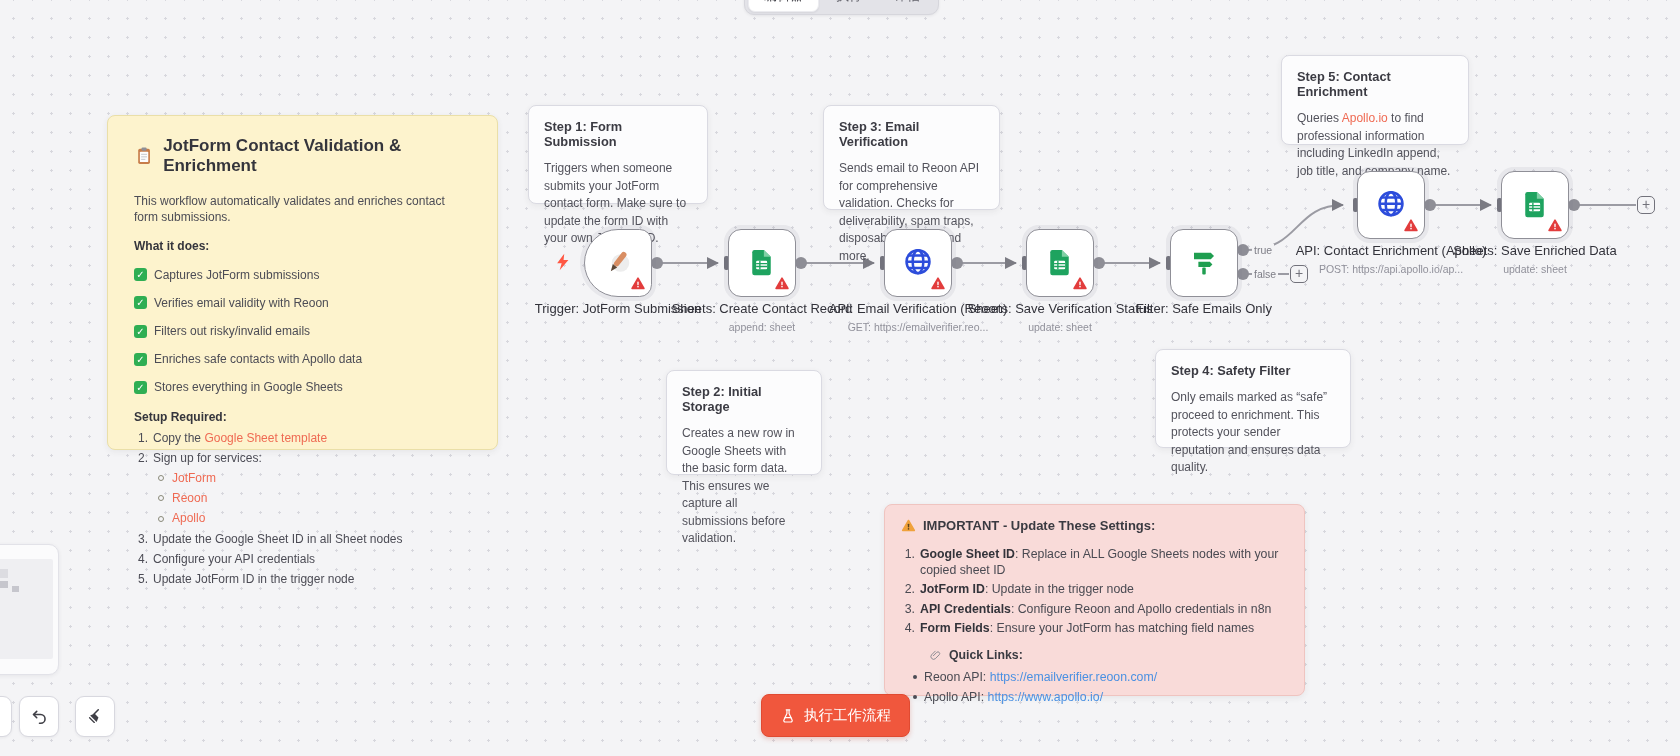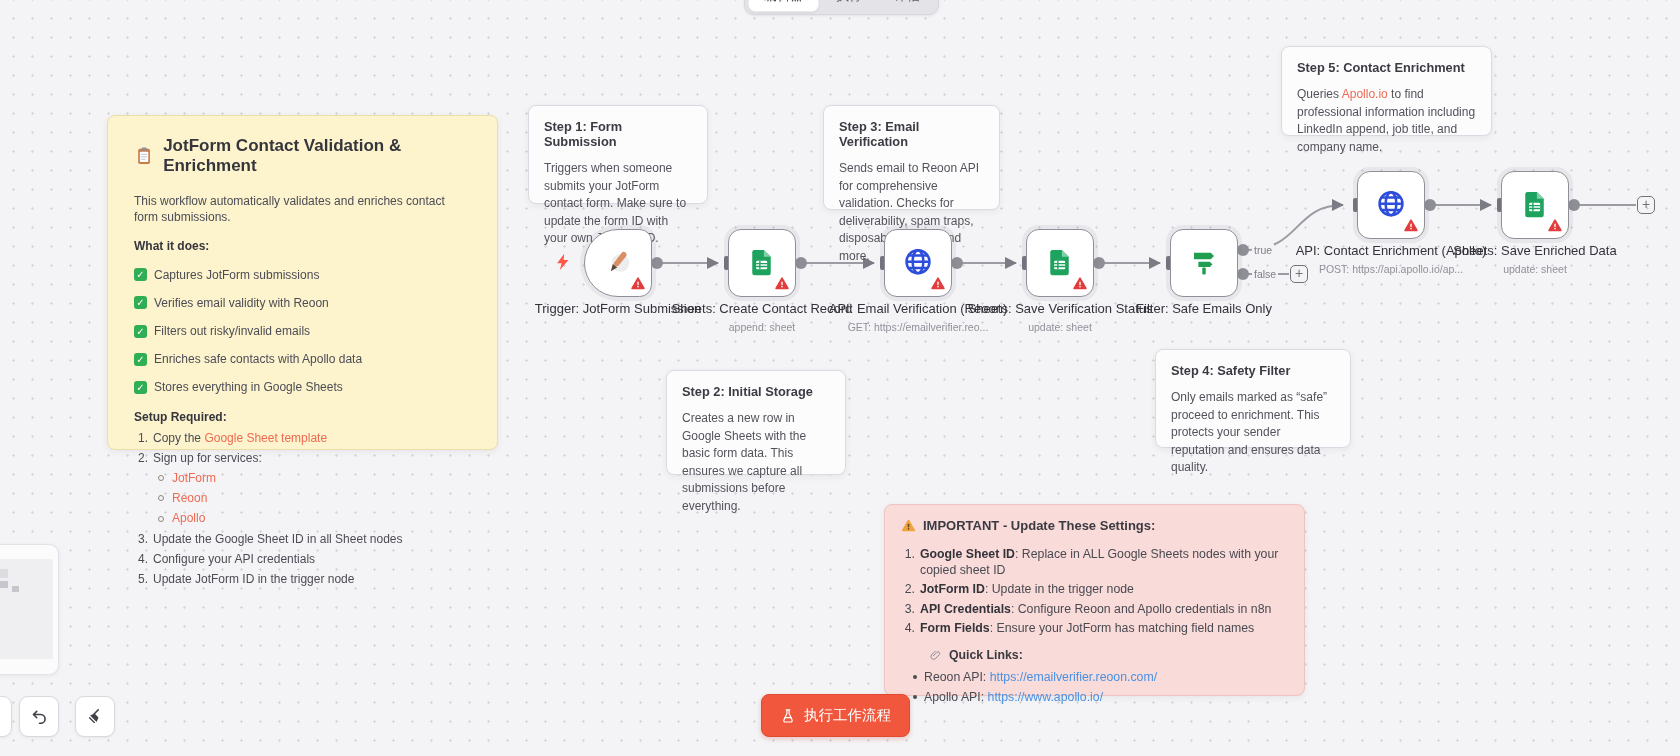--- a/index.html
+++ b/index.html
@@ -209,27 +209,27 @@
   </div>
 
   <div class="note note-white" style="left:528px; top:105px; width:180px; height:99px;">
     <div class="note-title">Step 1: Form Submission</div>
     <div class="note-body">Triggers when someone submits your JotForm contact form. Make sure to update the form ID with your own JotForm ID.</div>
   </div>
   <div class="note note-white" style="left:823px; top:105px; width:177px; height:105px;">
     <div class="note-title">Step 3: Email Verification</div>
     <div class="note-body">Sends email to Reoon API for comprehensive validation. Checks for deliverability, spam traps, disposable emails, and more.</div>
   </div>
-  <div class="note note-white" style="left:1281px; top:46px; width:211px; height:90px;">
+  <div class="note note-white" style="left:1281px; top:55px; width:188px; height:90px;">
     <div class="note-title">Step 5: Contact Enrichment</div>
     <div class="note-body"><span>Queries </span><span class="link-coral">Apollo.io</span><span> to find professional information including LinkedIn append, job title, and company name.</span></div>
   </div>
-  <div class="note note-white" style="left:666px; top:370px; width:180px; height:105px;">
+  <div class="note note-white" style="left:666px; top:370px; width:156px; height:105px;">
     <div class="note-title">Step 2: Initial Storage</div>
-    <div class="note-body">Creates a new row in Google Sheets with the basic form data. This ensures we capture all submissions before everything.</div>
+    <div class="note-body">Creates a new row in Google Sheets with the basic form data. This ensures we capture all submissions before validation.</div>
   </div>
   <div class="note note-white" style="left:1155px; top:349px; width:196px; height:99px;">
     <div class="note-title">Step 4: Safety Filter</div>
     <div class="note-body">Only emails marked as “safe” proceed to enrichment. This protects your sender reputation and ensures data quality.</div>
   </div>
 
   <div class="note note-pink" style="left:884px; top:504px; width:421px; height:192px;padding-left:16px;">
     <div class="p-titlerow">
       <svg width="15" height="15" viewBox="0 0 24 24">
         <path d="M12 4 L21.3 20 H2.7 Z" fill="#f0a23c" stroke="#f0a23c" stroke-width="2.5" stroke-linejoin="round"></path>

